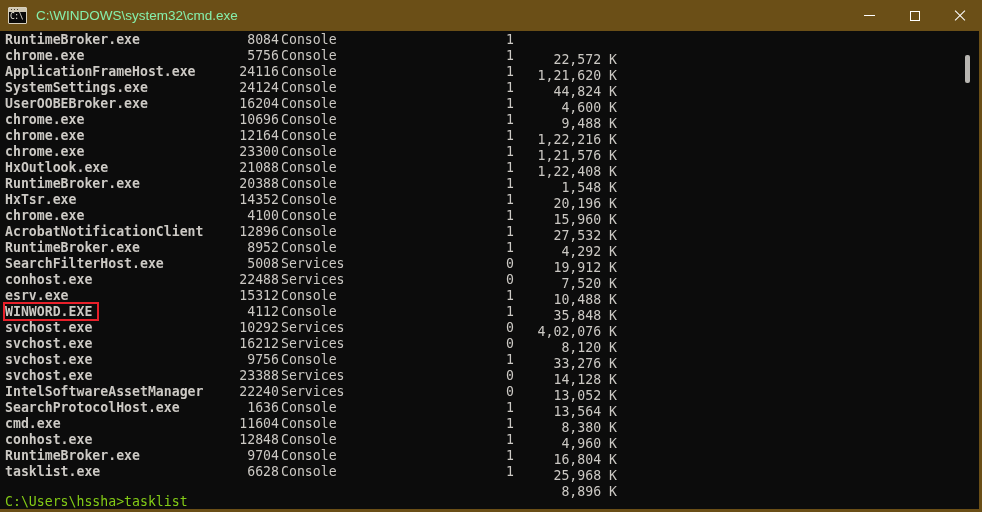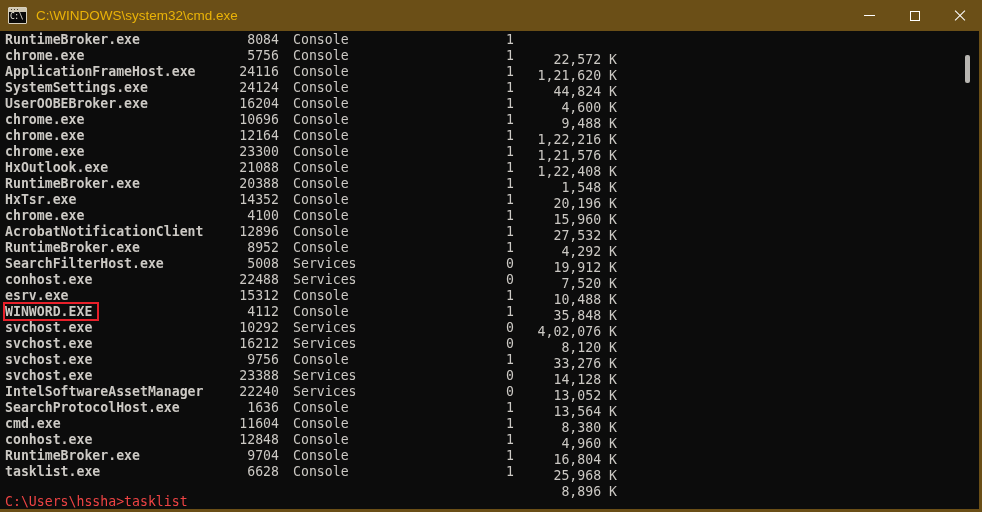--- a/index.html
+++ b/index.html
@@ -73,21 +73,21 @@
     left: 1px;
     top: 4px;
     font-family: "DejaVu Sans Mono", monospace;
     font-size: 8px;
     line-height: 10px;
     color: #e8e4d8;
     letter-spacing: -0.5px;
   }
   #title-text {
     margin-left: 9px;
-    color: #eab308;
+    color: #86efac;
     font-family: "Liberation Sans", sans-serif;
     font-size: 13.5px;
     line-height: 16px;
     white-space: nowrap;
   }
 
   #window-controls {
     display: flex;
     height: 31px;
     flex: 0 0 auto;
@@ -168,21 +168,21 @@
   }
   .col-pid {
     position: absolute;
     left: 180px;
     top: 0;
     width: 94px;
     text-align: right;
   }
   .col-session {
     position: absolute;
-    left: 288px;
+    left: 276px;
     top: 0;
   }
   .col-num {
     position: absolute;
     left: 430px;
     top: 0;
     width: 79px;
     text-align: right;
   }
   .col-mem {
@@ -194,21 +194,21 @@
     margin-top: 20px;
   }
 
   #prompt-line {
     position: absolute;
     left: 5px;
     top: 463px;
     font-family: "DejaVu Sans Mono", monospace;
     font-size: 13.2px;
     line-height: 16px;
-    color: #ef4444;
+    color: #84cc16;
     white-space: pre;
   }
 
   
   #highlight-box {
     position: absolute;
     left: 3px;
     top: 271px;
     width: 96px;
     height: 19px;

